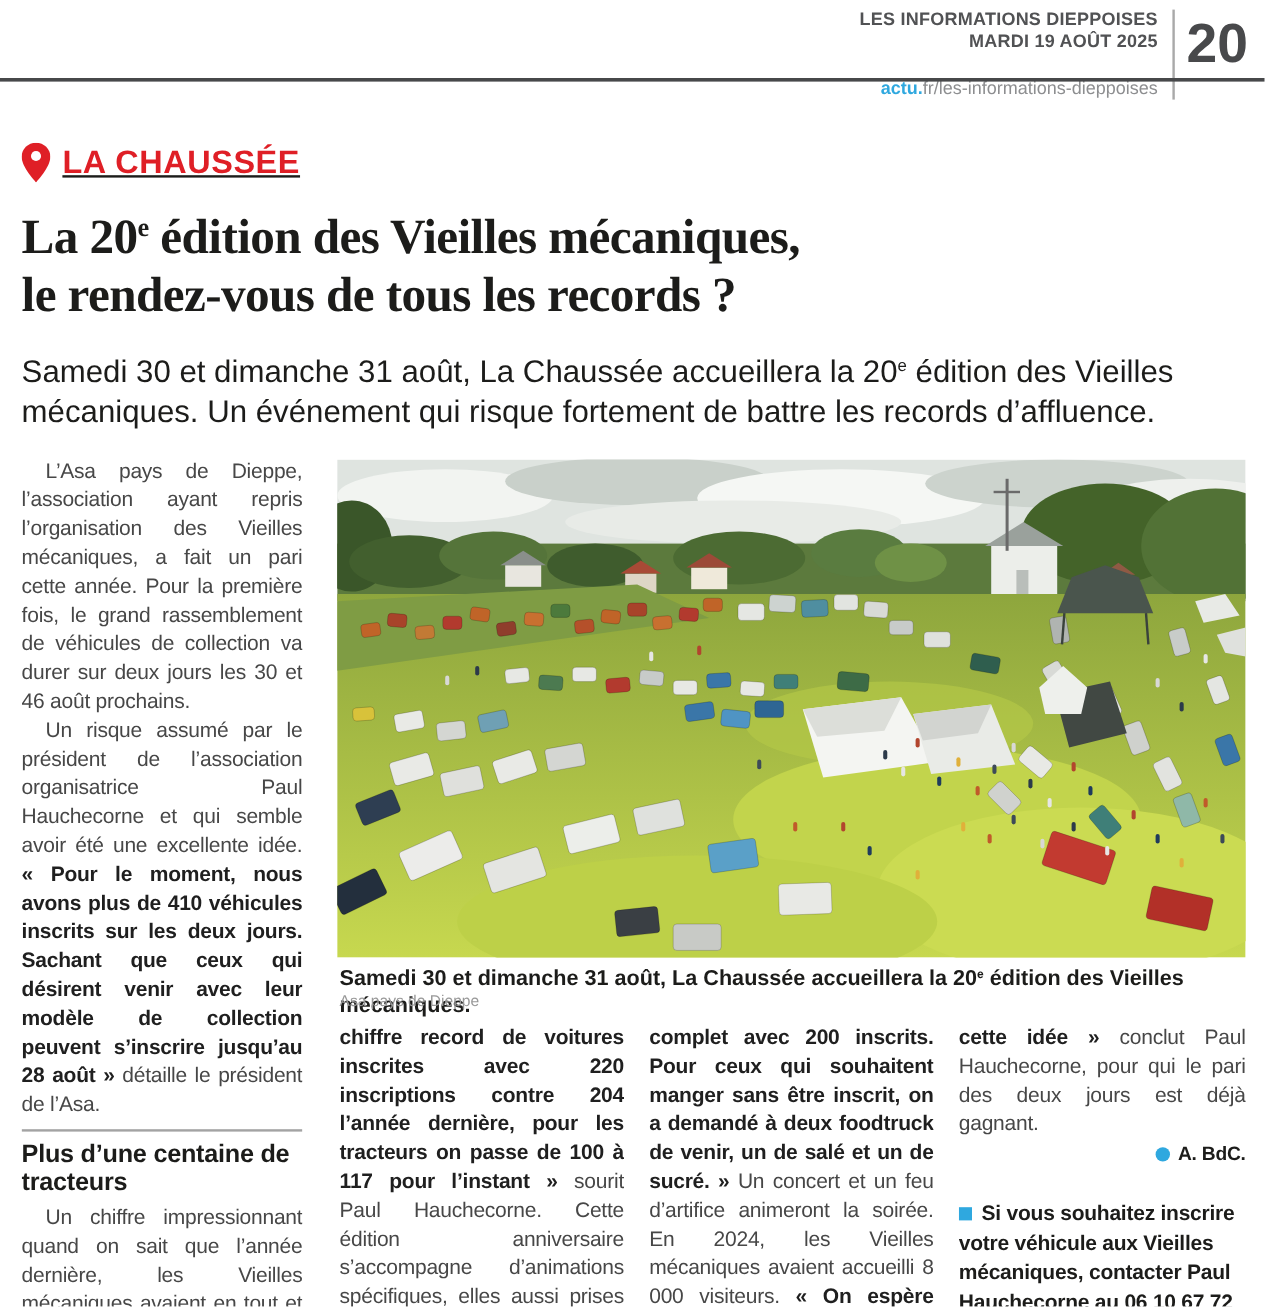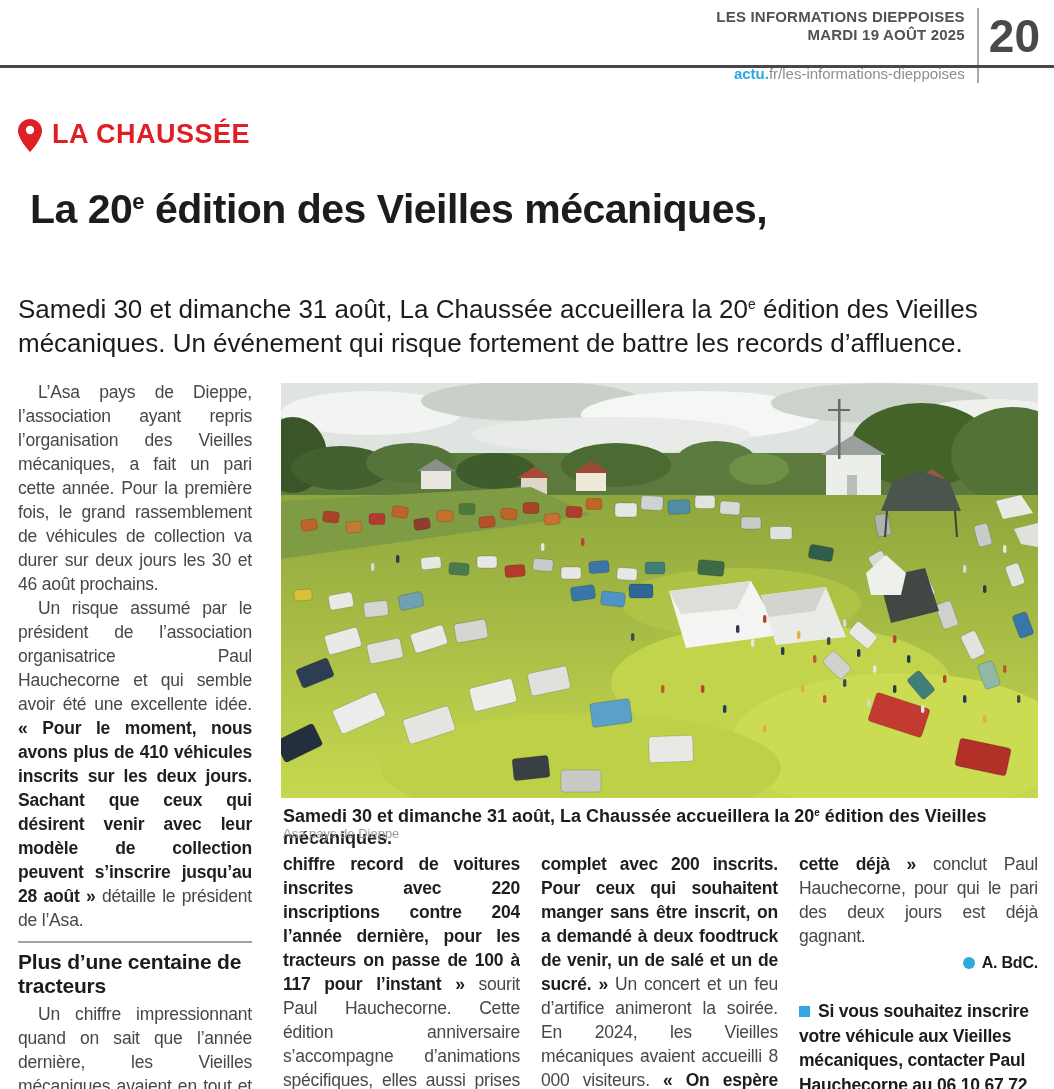--- a/index.html
+++ b/index.html
@@ -9,21 +9,21 @@
   
   .masthead{position:absolute;top:8px;right:14px;display:flex;align-items:flex-start;}
   .masthead-text{text-align:right;padding-right:12px;margin-right:10px;border-right:2px solid #a9a9a9;}
   .m-line{font-size:15px;font-weight:bold;color:#515254;line-height:18px;letter-spacing:.2px;}
   .m-line3{font-size:15px;font-weight:normal;color:#8d8e90;line-height:18px;margin-top:21px;}
   .m-brand{color:#2fa8df;font-weight:bold;}
   .page-num{font-size:46px;font-weight:bold;color:#48494b;line-height:48px;margin-top:4px;}
   .header-rule{position:absolute;top:65px;left:0;width:1054px;height:3px;background:#47484a;}
 
   
-  .location-tag{position:absolute;top:119px;left:18px;display:flex;gap:10px;}
+  .location-tag{position:absolute;top:119px;left:18px;display:flex;align-items:center;gap:10px;text-decoration:underline;}
   .location-label{font-size:27px;font-weight:bold;color:#df1f26;letter-spacing:.5px;}
 
   
   .headline{position:absolute;top:166px;left:18px;width:1000px;font-size:41px;line-height:48px;
             font-weight:bold;color:#1c1c1a;letter-spacing:-.5px;}
   .headline sup{font-size:22px;vertical-align:14px;}
   .standfirst{position:absolute;top:287px;left:18px;width:1016px;font-size:26px;line-height:34px;color:#1c1c1a;}
   .standfirst sup{font-size:14px;vertical-align:9px;}
 
   
@@ -67,22 +67,23 @@
   <div class="header-rule"></div>
 
   <div class="location-tag">
     <svg width="24" height="33" viewBox="0 0 24 33">
       <path d="M12 0C5.4 0 0 5.2 0 11.7 0 20.4 12 33 12 33s12-12.6 12-21.3C24 5.2 18.6 0 12 0z" fill="#df1f26"></path>
       <circle cx="12" cy="11" r="4.2" fill="#ffffff"></circle>
     </svg>
     <span class="location-label">LA CHAUSSÉE</span>
   </div>
 
-  <h1 class="headline" style="margin:12px;">
+  <h1 class="headline" style="margin:0;font-family:Liberation Serif, serif;">
     <span>La 20</span><sup>e</sup><span> édition des Vieilles mécaniques,</span><br>
+    <span>le rendez-vous de tous les records ?</span>
   </h1>
 
   <div class="standfirst">
     <span>Samedi 30 et dimanche 31 août, La Chaussée accueillera la 20</span><sup>e</sup><span> édition des Vieilles mécaniques. Un événement qui risque fortement de battre les records d’affluence.</span>
   </div>
 
   <div class="col-left bodytext">
     <p><span>L’Asa pays de Dieppe, l’association ayant repris l’organisation des Vieilles mécaniques, a fait un pari cette année. Pour la première fois, le grand rassemblement de véhicules de collection va durer sur deux jours les 30 et 46 août prochains.</span></p>
     <p><span>Un risque assumé par le président de l’association organisatrice Paul Hauchecorne et qui semble avoir été une excellente idée. </span><span class="bq">« Pour le moment, nous avons plus de 410 véhicules inscrits sur les deux jours. Sachant que ceux qui désirent venir avec leur modèle de collection peuvent s’inscrire jusqu’au 28 août »</span><span> détaille le président de l’Asa.</span></p>
     <div class="crosshead">Plus d’une centaine de tracteurs</div>
@@ -268,18 +269,18 @@
   </div>
   <div class="credit">Asa pays de Dieppe</div>
 
   <div class="bcol bcol2 bodytext">
     <span class="bq">chiffre record de voitures inscrites avec 220 inscriptions contre 204 l’année dernière, pour les tracteurs on passe de 100 à 117 pour l’instant »</span><span> sourit Paul Hauchecorne. Cette édition anniversaire s’accompagne d’animations spécifiques, elles aussi prises d’assaut. </span>
   </div>
   <div class="bcol bcol3 bodytext">
     <span class="bq">complet avec 200 inscrits. Pour ceux qui souhaitent manger sans être inscrit, on a demandé à deux foodtruck de venir, un de salé et un de sucré. »</span><span> Un concert et un feu d’artifice animeront la soirée. En 2024, les Vieilles mécaniques avaient accueilli 8 000 visiteurs. </span><span class="bq">« On espère faire le double</span>
   </div>
   <div class="bcol bcol4 bodytext">
-    <div><span class="bq">cette déjà »</span><span> conclut Paul Hauchecorne, pour qui le pari des deux jours est déjà gagnant.</span></div>
+    <div><span class="bq">cette idée »</span><span> conclut Paul Hauchecorne, pour qui le pari des deux jours est déjà gagnant.</span></div>
     <div class="byline"><span class="byline-dot"></span><span>A. BdC.</span></div>
     <div class="note"><span class="note-square"></span><span>Si vous souhaitez inscrire votre véhicule aux Vieilles mécaniques, contacter Paul Hauchecorne au 06 10 67 72 95.</span></div>
   </div>
 
 </div>
 
 </body></html>

